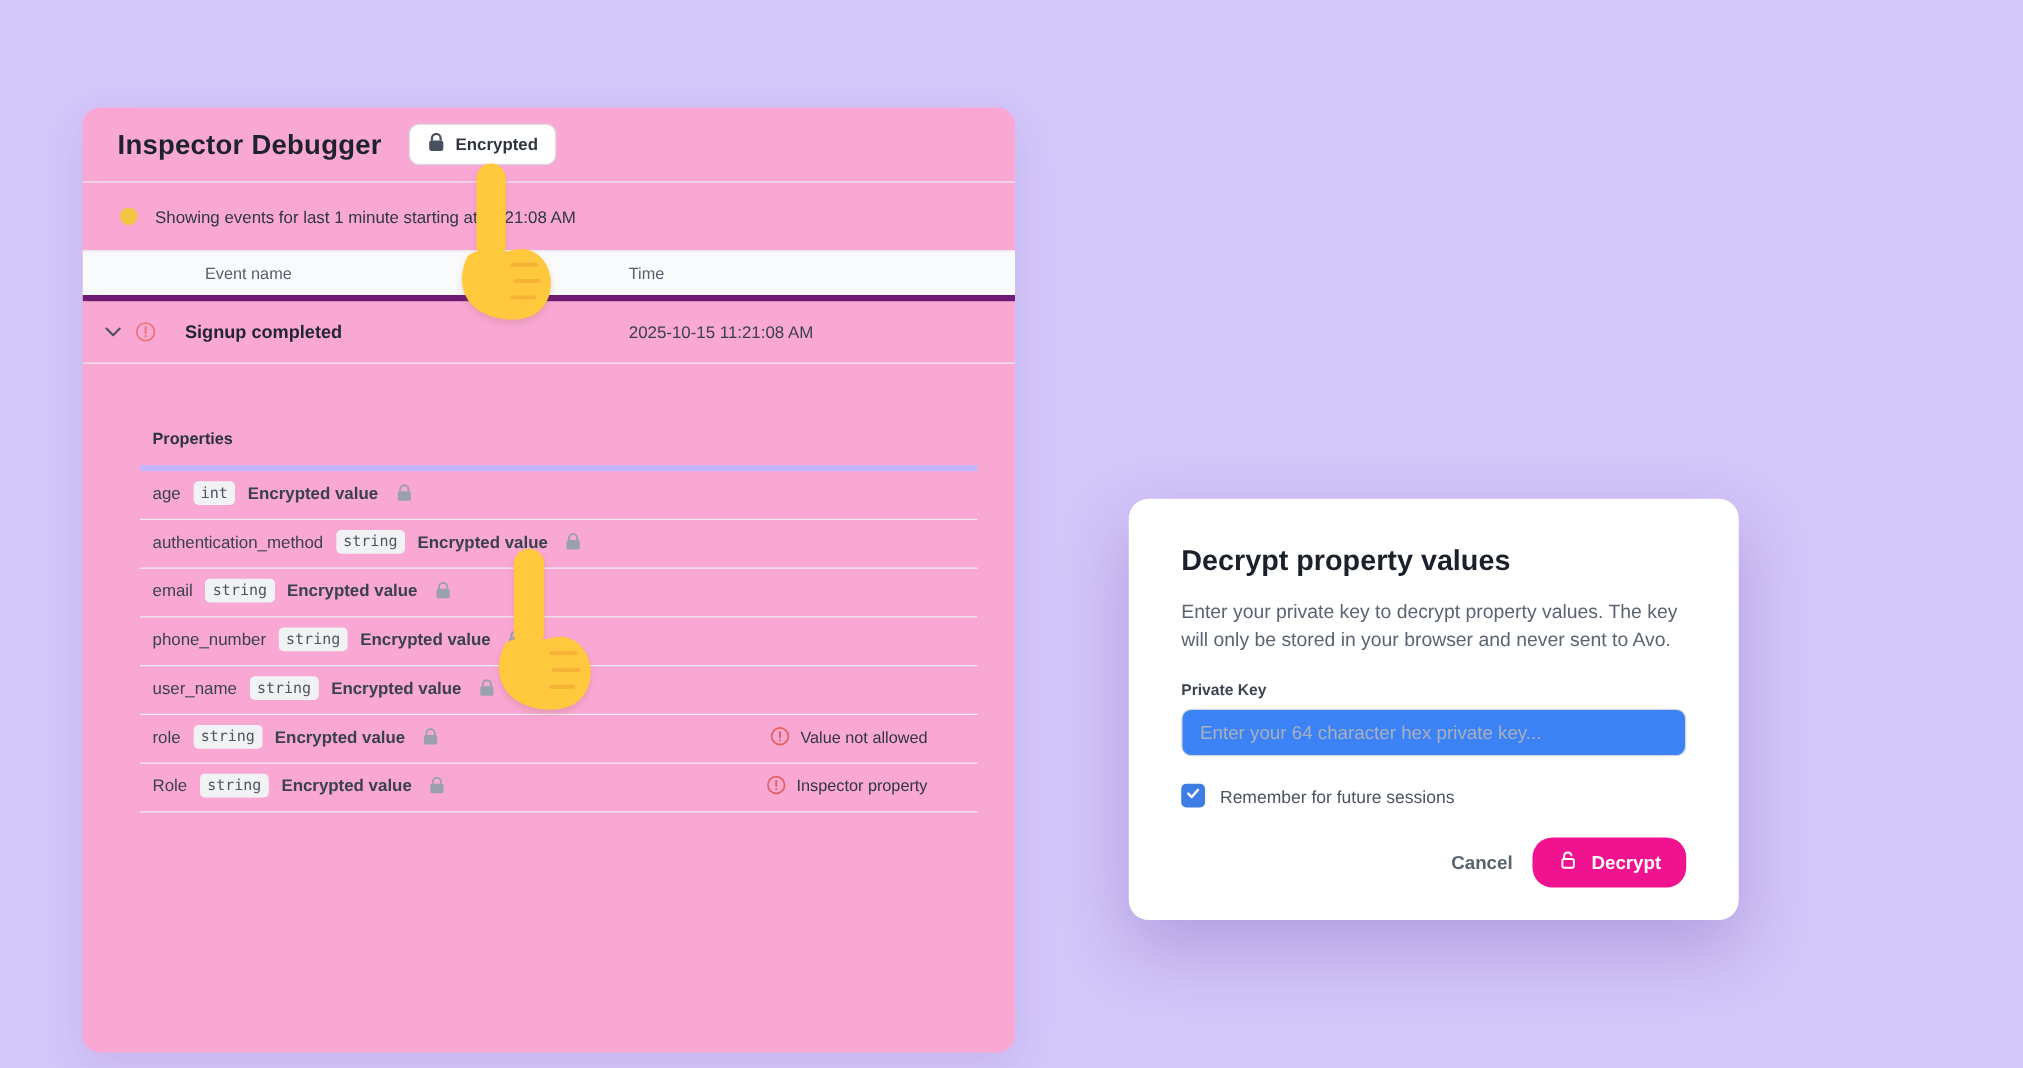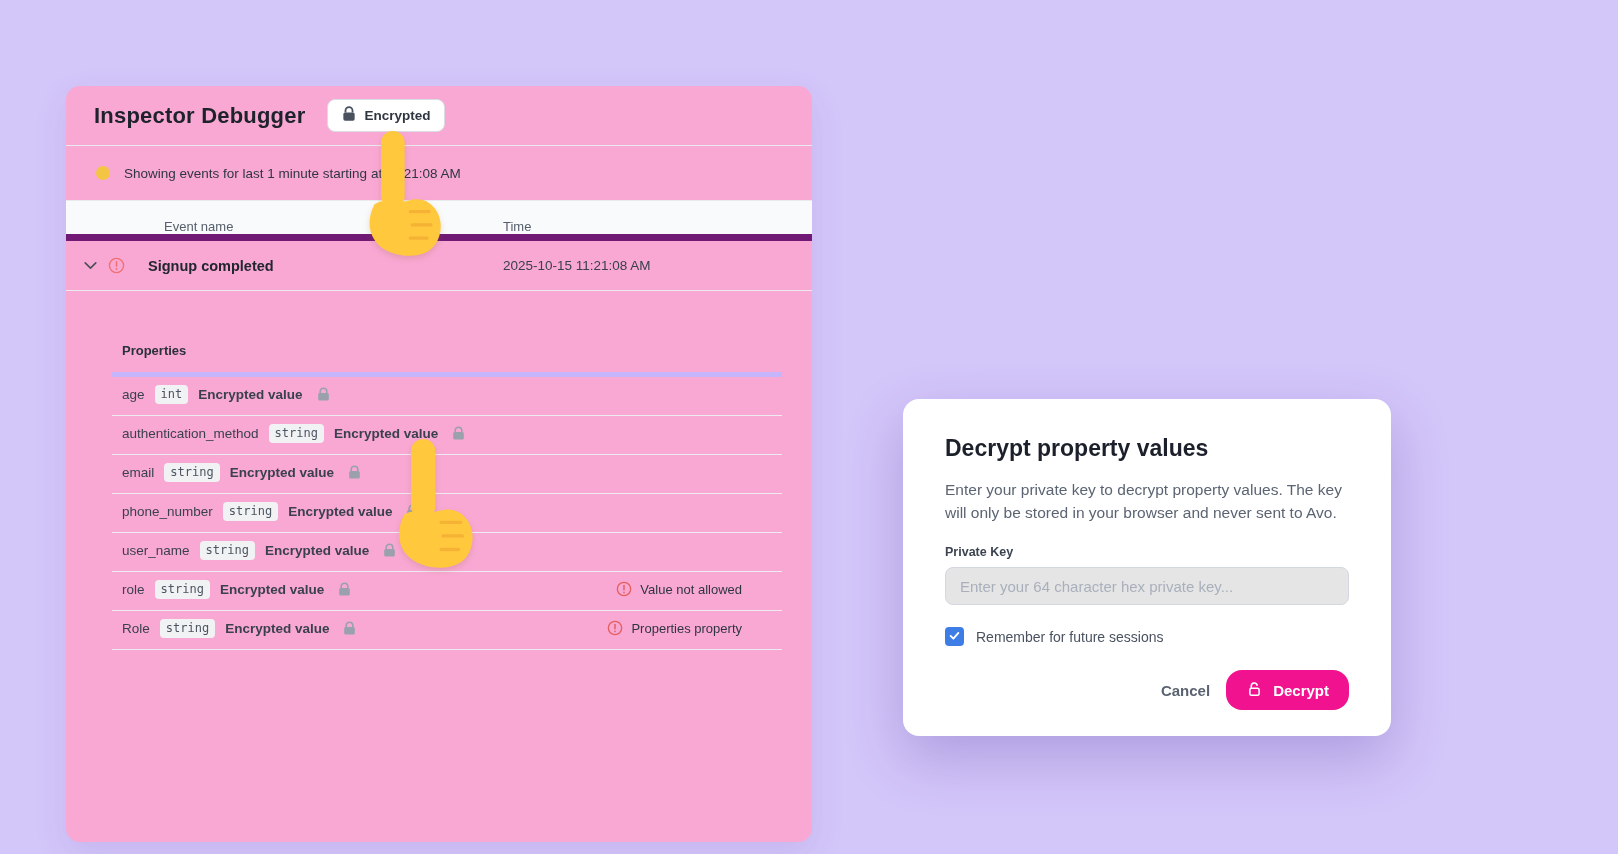--- a/index.html
+++ b/index.html
@@ -31,22 +31,22 @@
     font-family:"Liberation Sans", sans-serif;
   }
   .status-row {
     height:55px; display:flex; align-items:center; gap:14px;
     padding:0 30px; border-bottom:1px solid #e9eaee;
   }
   .status-dot { width:14px; height:14px; border-radius:50%; background:#f4c543; flex:0 0 auto; }
   .status-text { font-size:13.5px; color:#2f3640; }
 
   .table-head {
-    height:40px; background:#f9fafb; border-bottom:7px solid #701a75;
-    display:flex; align-items:flex-end; font-size:13px; color:#555e6a;
+    height:40px; background:#f9fafb; border-bottom:5px solid #701a75;
+    display:flex; align-items:center; font-size:13px; color:#555e6a;
   }
   .col-event { padding-left:98px; width:437px; }
   .event-row {
     height:50px; display:flex; align-items:center; border-bottom:1px solid #e9eaee;
   }
   .chevron-cell { width:42px; padding-left:16px; display:flex; align-items:center; cursor:pointer; }
   .warn-cell { width:40px; display:flex; align-items:center; }
   .event-name { width:355px; font-size:14.5px; font-weight:bold; color:#21262f; }
   .event-time { font-size:13.5px; color:#39404b; }
   .warn-icon { color:#ef7070; display:inline-flex; }
@@ -79,21 +79,21 @@
     box-shadow:0 22px 55px rgba(72,42,150,.26);
     padding:36px 42px 0;
   }
   .modal-title { font-size:23px; font-weight:bold; color:#1b202a; }
   .modal-desc { margin-top:16px; font-size:15.5px; line-height:23px; color:#5b6472; }
   .field-label { margin-top:21px; font-size:12.5px; font-weight:600; color:#3c4450; }
   .key-input {
     margin-top:8px; width:100%; height:38px;
     border:1px solid #d3d7df; border-radius:8px; padding:0 14px;
     font-size:15px; color:#2f3640; font-family:"Liberation Sans", sans-serif;
-    outline:none; background:#e5e5e5;
+    outline:none; background:#3b82f6;
   }
   .key-input::placeholder { color:#a9b0bc; }
   .remember-row { margin-top:22px; display:flex; align-items:center; gap:12px; }
   .checkbox {
     width:19px; height:19px; border-radius:4px; background:#3d7de5;
     display:flex; align-items:center; justify-content:center; cursor:pointer;
     flex:0 0 auto;
   }
   .remember-label { font-size:14px; color:#4a5260; }
   .modal-footer { margin-top:24px; display:flex; align-items:center; justify-content:flex-end; gap:16px; }
@@ -258,21 +258,21 @@
             </svg>
     </span>
     <span class="prop-error">
       <span class="err-icon">
         <svg width="16" height="16" viewBox="0 0 18 18">
                 <circle cx="9" cy="9" r="7.5" fill="none" stroke="currentColor" stroke-width="1.5"></circle>
                 <line x1="9" y1="5.1" x2="9" y2="9.9" stroke="currentColor" stroke-width="1.7" stroke-linecap="round"></line>
                 <circle cx="9" cy="12.7" r="0.95" fill="currentColor"></circle>
               </svg>
       </span>
-      <span>Properties property</span>
+      <span>Inspector property</span>
     </span>
   </div>
 </div>
   </div>
 </div>
 
 <div class="modal">
   <div class="modal-title">Decrypt property values</div>
   <div class="modal-desc">Enter your private key to decrypt property values. The key will only be stored in your browser and never sent to Avo.</div>
   <div class="field-label">Private Key</div>

